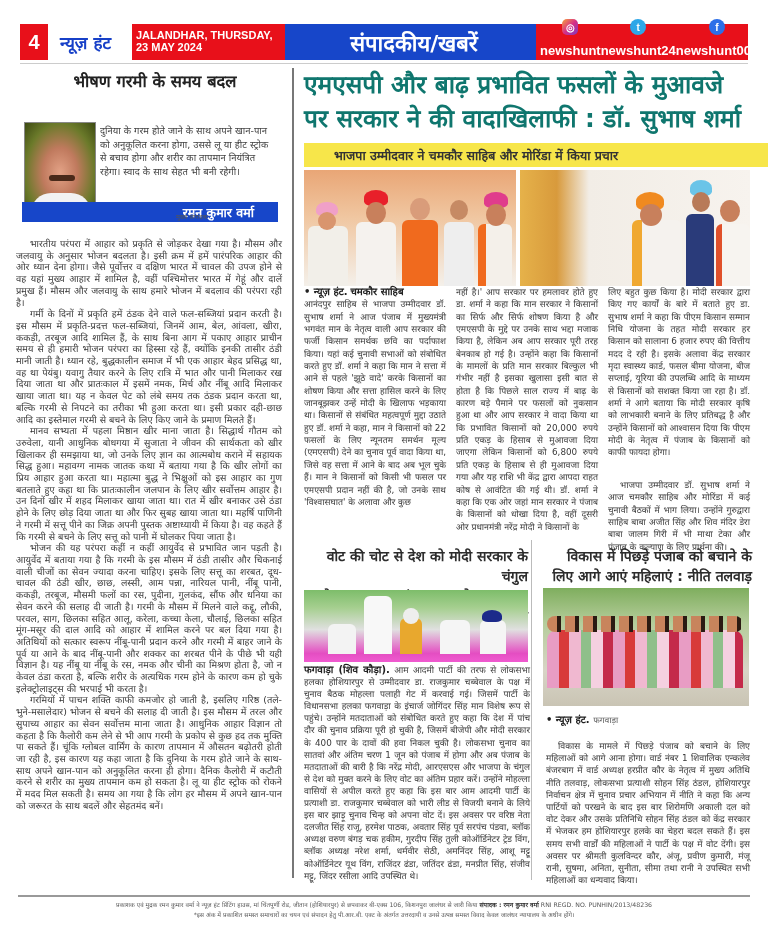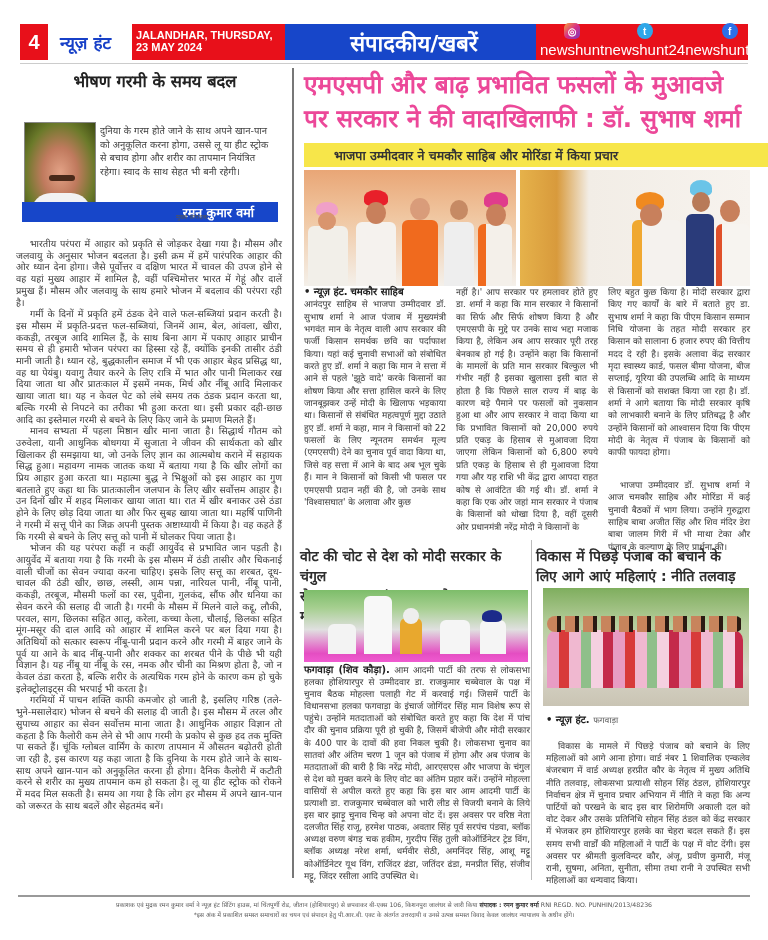--- a/index.html
+++ b/index.html
@@ -9,52 +9,52 @@
   .page-no { left: 20px; width: 28px; background: #e8101a; color: #fff; font-family: "Liberation Sans", sans-serif; font-weight: bold; font-size: 20px; display: flex; align-items: center; justify-content: center; }
   .logo { left: 60px; width: 68px; color: #1740c8; font-weight: bold; font-size: 17px; display: flex; align-items: center; }
   .dateline { left: 132px; width: 168px; background: #e8101a; color: #fff; font-family: "Liberation Sans", sans-serif; font-weight: bold; font-size: 11px; line-height: 12px; padding: 5px 4px; }
   .section { left: 278px; width: 258px; background: #1746c9; color: #fff; font-weight: bold; font-size: 22px; display: flex; align-items: center; justify-content: center; margin-left: 7px; }
   .social { left: 536px; width: 212px; background: #e8101a; display: flex; justify-content: space-around; align-items: flex-end; padding: 3px 4px 2px; }
   .soc { display: flex; flex-direction: column; align-items: center; }
   .soc-ic { width: 16px; height: 16px; border-radius: 50%; color: #fff; font-size: 10px; font-weight: bold; display: flex; align-items: center; justify-content: center; font-family: "Liberation Sans", sans-serif; }
   .ic-ig { background: linear-gradient(135deg, #f9a13d, #d62f86, #7c3ac0); border-radius: 5px; }
   .ic-tw { background: #2ea7e8; }
   .ic-fb { background: #2c6fe8; }
-  .soc-lbl { color: #fff; font-family: "Liberation Sans", sans-serif; font-weight: normal; font-size: 15px; margin-top: 2px; }
+  .soc-lbl { color: #fff; font-family: "Liberation Sans", sans-serif; font-weight: bold; font-size: 13px; margin-top: 8px; }
 
   .rule-top { position: absolute; top: 63px; left: 20px; width: 728px; height: 1px; background: #ccc; }
   .col-div { position: absolute; top: 68px; left: 292px; width: 2px; height: 810px; background: #777; }
   .col-div2 { position: absolute; top: 540px; left: 531px; width: 1px; height: 340px; background: #bbb; }
 
   
   .left-title { position: absolute; top: 70px; left: 20px; width: 270px; text-align: center; font-weight: bold; font-size: 16.5px; line-height: 24px; color: #222; }
   .author-photo { position: absolute; top: 122px; left: 24px; width: 72px; height: 92px; background: radial-gradient(ellipse at 50% 55%, #e3a286 0%, #c07a5e 35%, #6b7a2a 70%, #3d4a12 100%); border: 1px solid #888; }
   .author-photo .shirt { position: absolute; bottom: 0; left: 6px; width: 60px; height: 20px; background: #f2f2f2; border-radius: 20px 20px 0 0; }
   .author-photo .mus { position: absolute; top: 52px; left: 24px; width: 26px; height: 6px; background: #4a2a1a; border-radius: 3px; }
   .intro { position: absolute; top: 124px; left: 100px; width: 176px; font-size: 9.5px; line-height: 13.5px; color: #444; }
   .author-bar { position: absolute; top: 202px; left: 22px; width: 256px; height: 20px; background: #1746c9; color: #fff; font-weight: bold; font-size: 12.5px; display: flex; align-items: center; justify-content: flex-end; padding-right: 24px; }
   .author-role { position: absolute; top: 212px; left: 176px; font-size: 6.5px; color: #555; }
   .left-body { position: absolute; top: 238px; left: 16px; width: 266px; font-size: 9.4px; line-height: 11.7px; color: #3a3a3a; text-align: justify; }
   .left-body p { text-indent: 14px; margin-bottom: 0; }
 
   
-  .main-head { position: absolute; top: 68px; left: 304px; width: 450px; font-weight: bold; font-size: 24.5px; line-height: 34px; color: #ec4899; }
+  .main-head { position: absolute; top: 68px; left: 304px; width: 450px; font-weight: bold; font-size: 24.5px; line-height: 34px; color: #0f766e; }
   .subhead { position: absolute; top: 143px; left: 304px; width: 526px; height: 24px; background: #f7e64a; font-weight: bold; font-size: 12.5px; color: #333; display: flex; align-items: center; padding-left: 30px; }
   .photo1 { position: absolute; top: 170px; left: 304px; width: 212px; height: 116px; background: linear-gradient(180deg, #e9a676 0%, #f0c6a0 40%, #f4f0ea 100%); overflow: hidden; }
   .photo2 { position: absolute; top: 170px; left: 520px; width: 230px; height: 116px; background: linear-gradient(90deg, #e6b24a 0%, #d89a3c 16%, #f2ede6 30%, #f7f3ee 100%); overflow: hidden; }
   .fig { position: absolute; border-radius: 6px 6px 0 0; }
   .head { position: absolute; border-radius: 50%; }
   .turban { position: absolute; border-radius: 50% 50% 30% 30%; }
 
   .story-cols { position: absolute; top: 286px; left: 304px; width: 446px; display: flex; gap: 10px; }
   .scol { width: 142px; font-size: 8.8px; line-height: 12.35px; color: #3a3a3a; text-align: justify; }
   .byline { font-weight: bold; color: #222; font-size: 10px; }
 
   
-  .b-head { position: absolute; top: 546px; font-weight: bold; font-size: 14px; line-height: 20px; color: #2d2d2d; text-align: left; }
+  .b-head { position: absolute; top: 546px; font-weight: bold; font-size: 14px; line-height: 20px; color: #2d2d2d; text-align: right; }
   .b1-head { left: 300px; width: 228px; }
   .b2-head { left: 536px; width: 216px; }
   .b1-photo { position: absolute; top: 590px; left: 304px; width: 224px; height: 72px; background: linear-gradient(180deg, #7dbd6a 0%, #a6cf90 25%, #e0e0e0 55%, #e44ec2 88%, #f05ad0 100%); overflow: hidden; }
   .b2-photo { position: absolute; top: 588px; left: 543px; width: 206px; height: 118px; background: linear-gradient(180deg, #7fae5e 0%, #b5cd9b 30%, #d8d4c6 70%, #c9c4b4 100%); overflow: hidden; }
   .b1-body { position: absolute; top: 664px; left: 304px; width: 226px; font-size: 8.8px; line-height: 12.1px; color: #3a3a3a; text-align: justify; }
   .b2-byline { position: absolute; top: 712px; left: 546px; font-weight: bold; font-size: 10px; color: #222; }
   .b2-byline .place { font-weight: normal; color: #555; font-size: 8.5px; }
   .b2-body { position: absolute; top: 740px; left: 546px; width: 204px; font-size: 8.8px; line-height: 12.2px; color: #3a3a3a; text-align: justify; }
   .indent { text-indent: 12px; }
 

